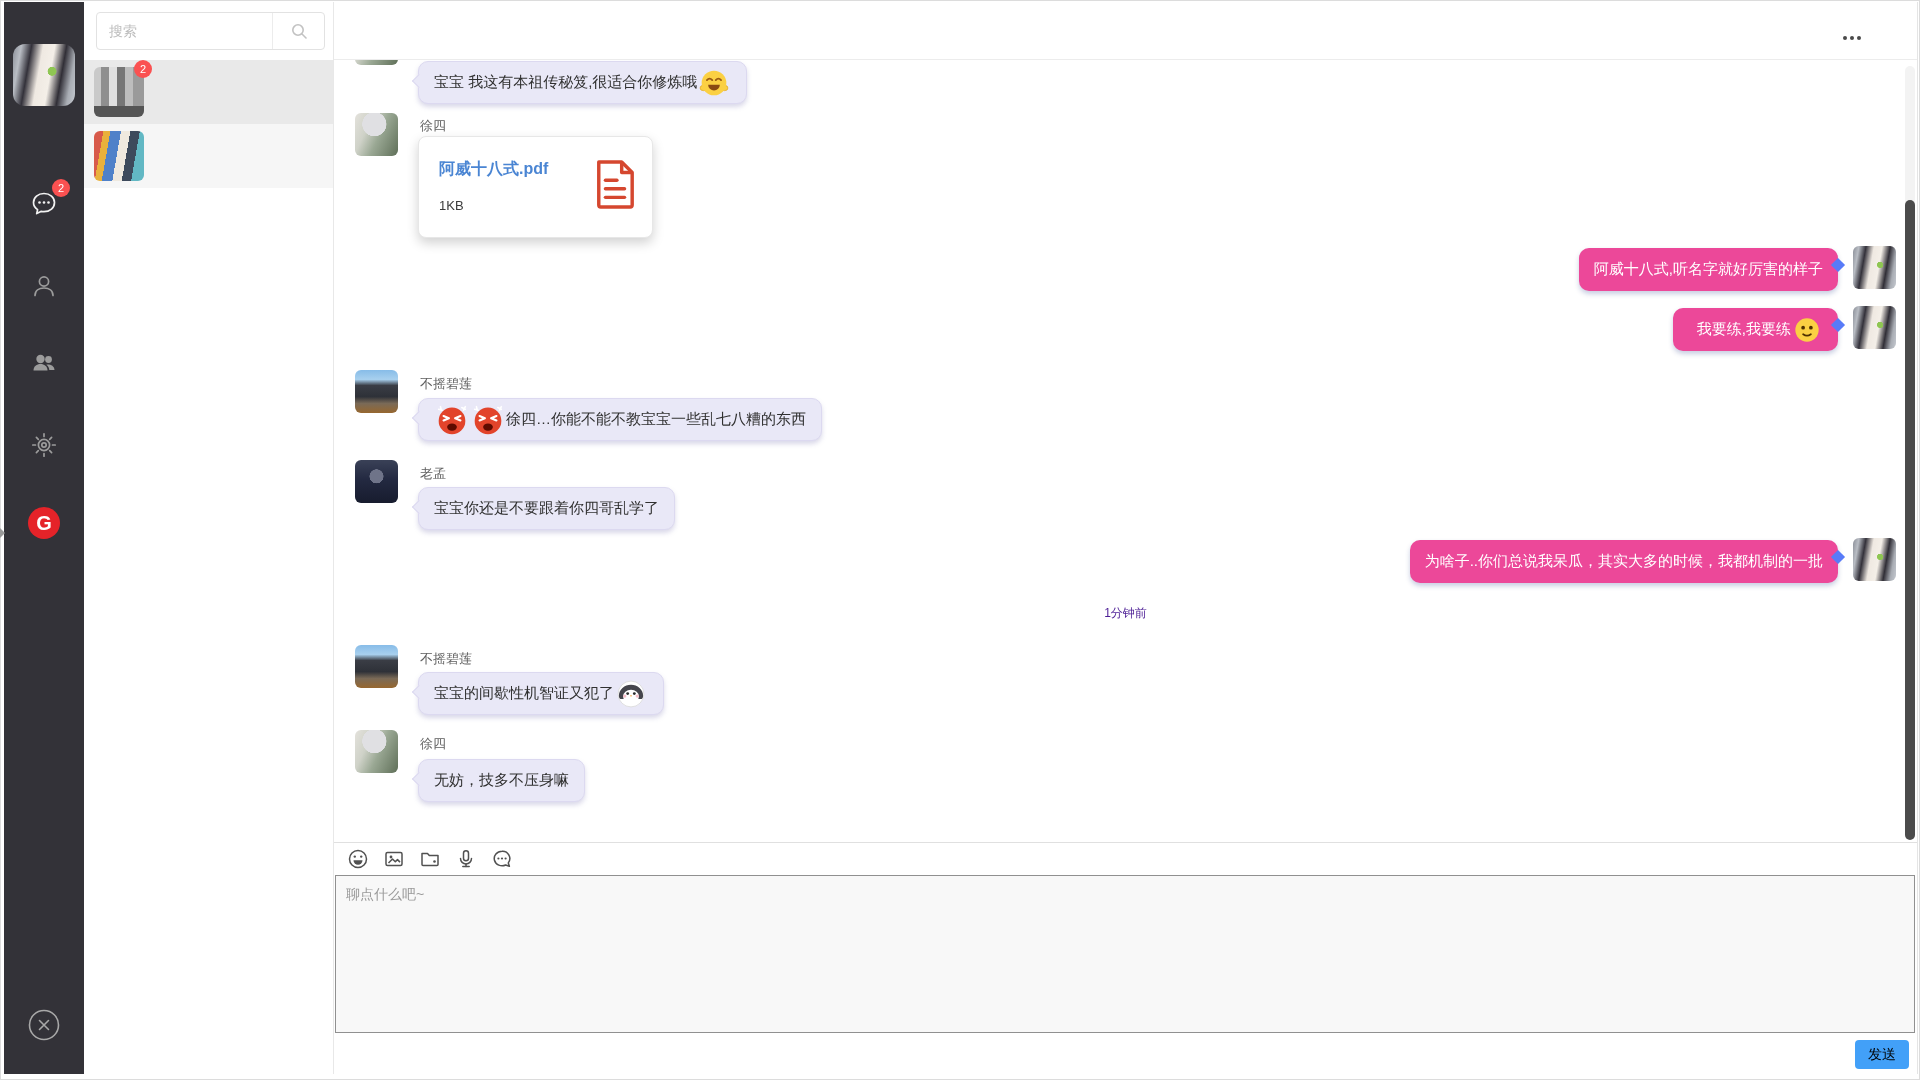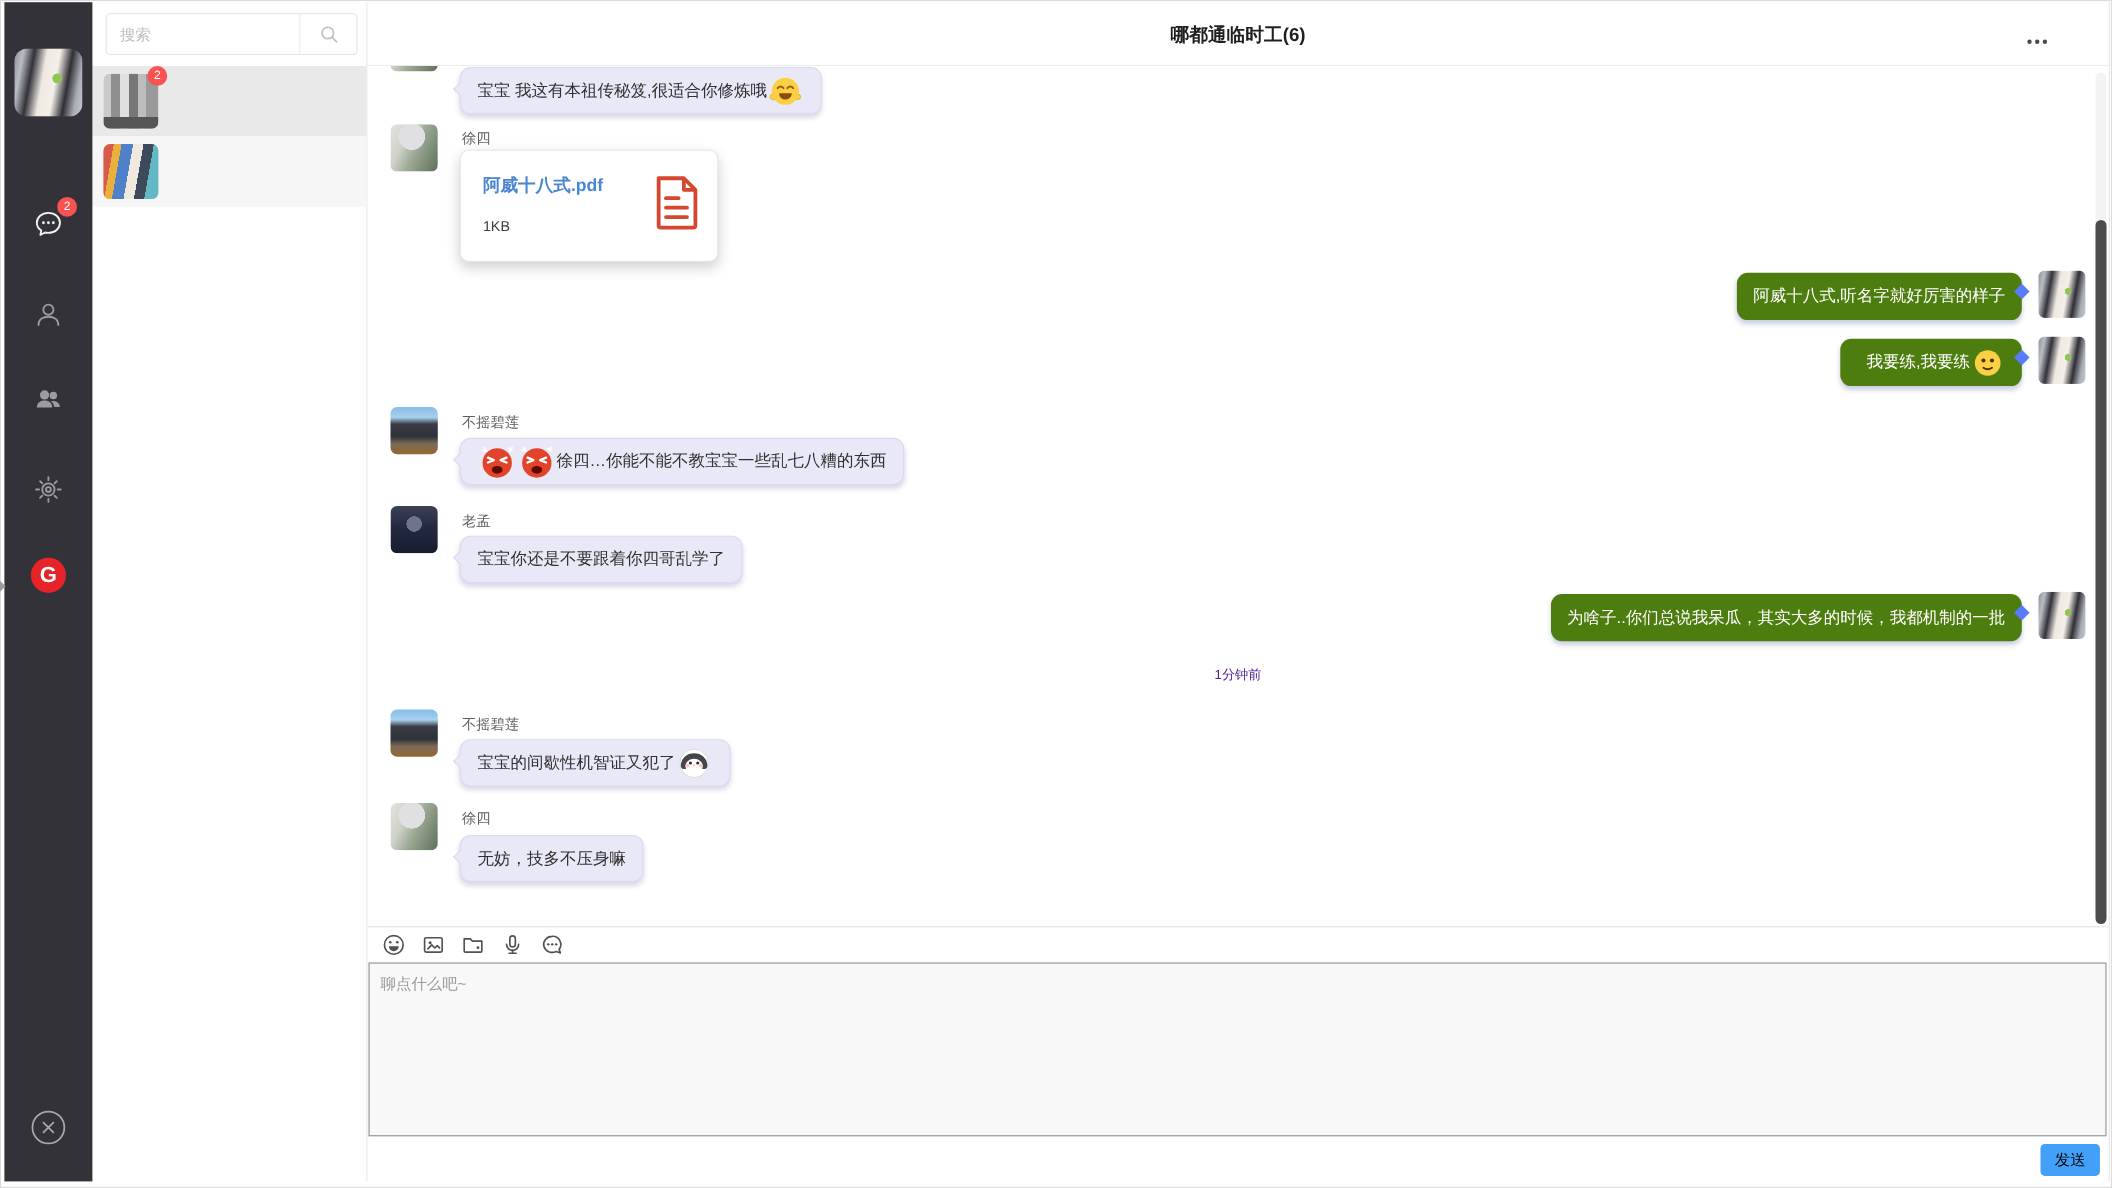--- a/index.html
+++ b/index.html
@@ -47,21 +47,21 @@
 
   
   .msgs{position:absolute;left:0;top:58px;width:100%;height:782px;overflow:hidden;}
   .m-avatar{position:absolute;width:43px;height:43px;border-radius:6px;overflow:hidden;cursor:pointer;}
   .m-name{position:absolute;left:86px;font-size:13px;color:#606060;line-height:15px;}
   .bub{position:absolute;display:flex;align-items:center;white-space:nowrap;min-height:43px;padding:0 15px;border-radius:10px;
     font-size:15px;color:#303030;box-sizing:border-box;}
   .bub.left{left:84px;background:#e9e8f7;border:1px solid #dcd9f0;box-shadow:0 3px 5px rgba(120,115,175,.28);}
   .bub.left::before{content:'';position:absolute;left:-5px;top:14px;width:9px;height:9px;background:inherit;
     border-left:1px solid #dcd9f0;border-bottom:1px solid #dcd9f0;transform:rotate(45deg);}
-  .bub.right{right:79px;background:#4d7c0f;color:#fff;box-shadow:0 3px 5px rgba(40,60,140,.25);}
+  .bub.right{right:79px;background:#ec4899;color:#fff;box-shadow:0 3px 5px rgba(40,60,140,.25);}
   .bub.right::after{content:'';position:absolute;right:-5px;top:12px;width:10px;height:10px;background:#587bf8;transform:rotate(45deg);}
   .emo{display:inline-block;line-height:0;margin:0 2px;}
   .timestamp{position:absolute;left:0;right:0;text-align:center;font-size:12px;color:#4c1d95;}
 
   .file-card{position:absolute;left:84px;width:235px;height:102px;background:#fff;border:1px solid #e7e7e7;border-radius:8px;
     box-shadow:0 5px 12px rgba(0,0,0,.18);box-sizing:border-box;cursor:pointer;text-decoration:underline;}
   .file-name{position:absolute;left:20px;top:22px;font-size:16px;font-weight:700;color:#4a85d3;}
   .file-size{position:absolute;left:20px;top:61px;font-size:13px;color:#3c3c3c;}
   .file-ico{position:absolute;right:16px;top:22px;width:42px;height:50px;}
 
@@ -167,21 +167,20 @@
             <div class="ci-sub"></div>
             <div class="ci-time"></div>
           </div>
         </div>
       </div>
     </div>
 </section>
 
 <section class="main">
   <div class="main-header">
-    <div class="main-title">哪都通临时工(6)</div>
     <button class="more-dots">
         <i></i>
         <i></i>
         <i></i>
       </button>
   </div>
 
   <div class="msgs" id="msgs">
     <div class="sb-track"></div>
     <div class="sb-thumb"></div>

